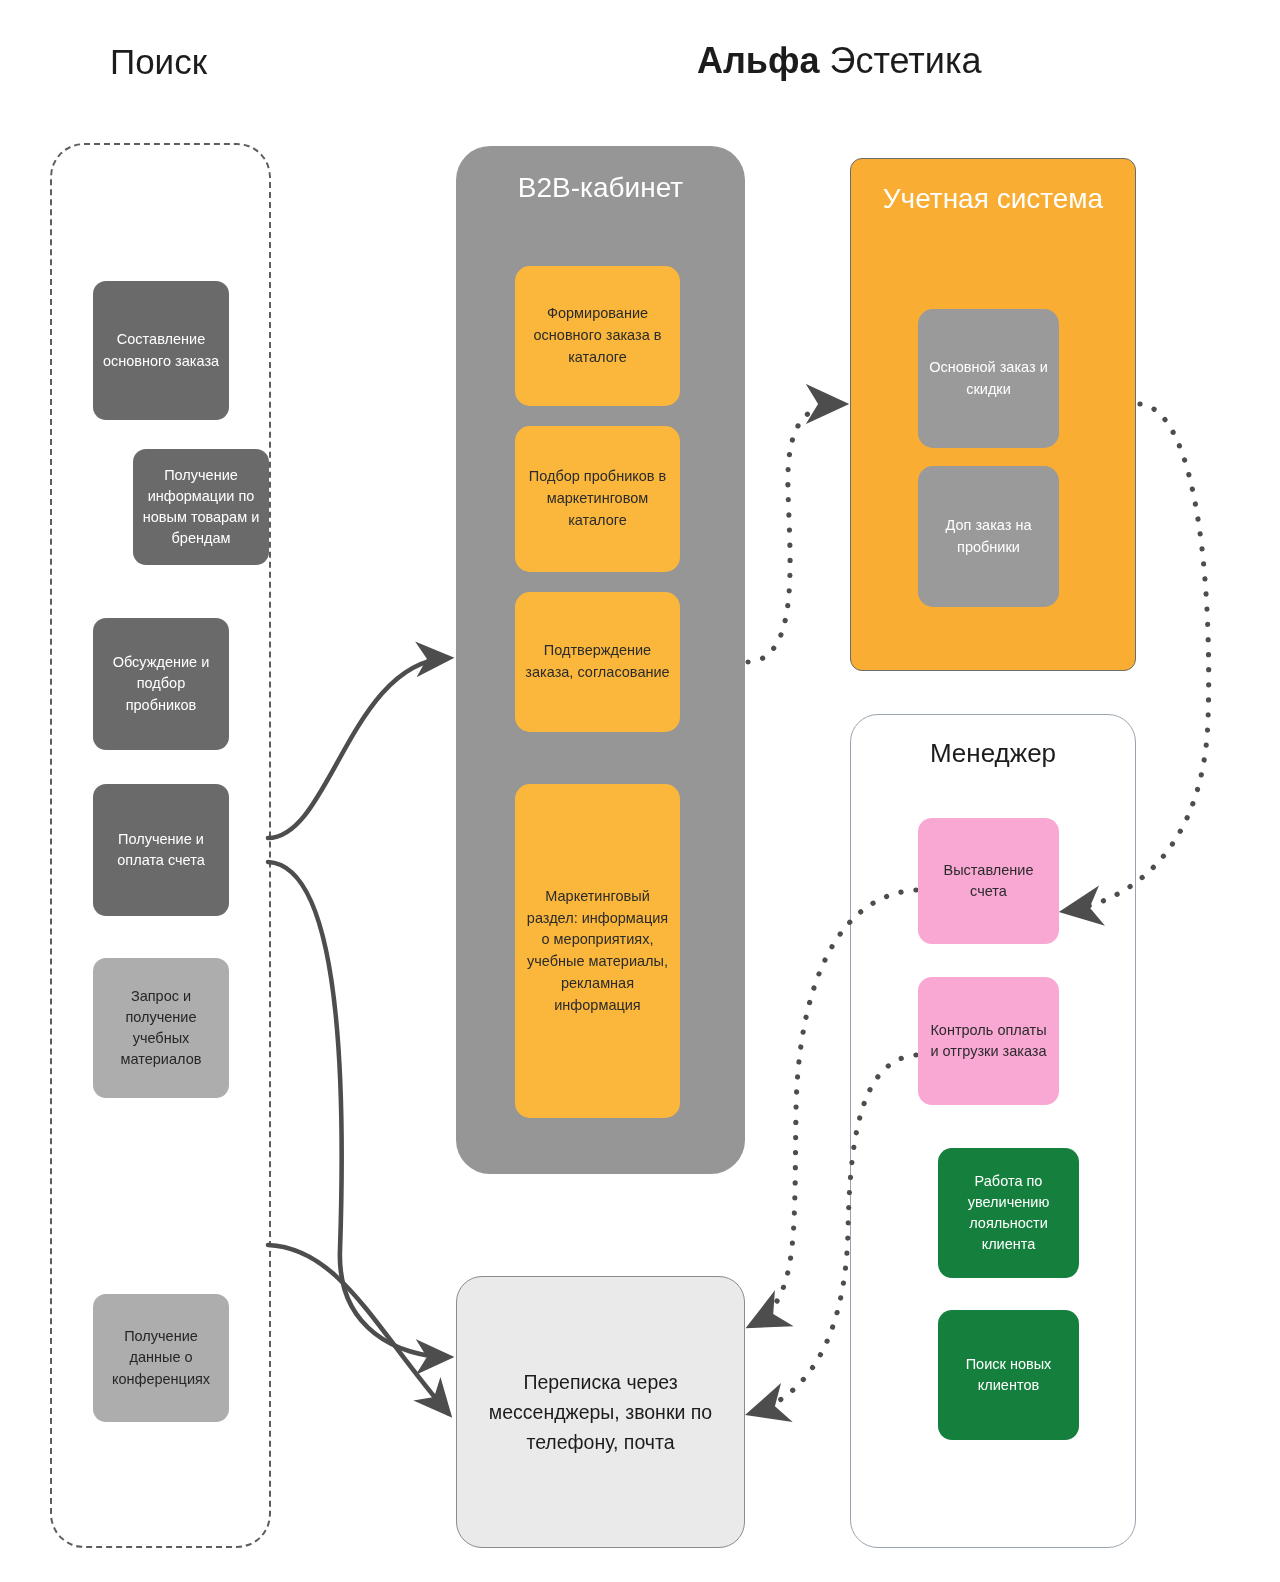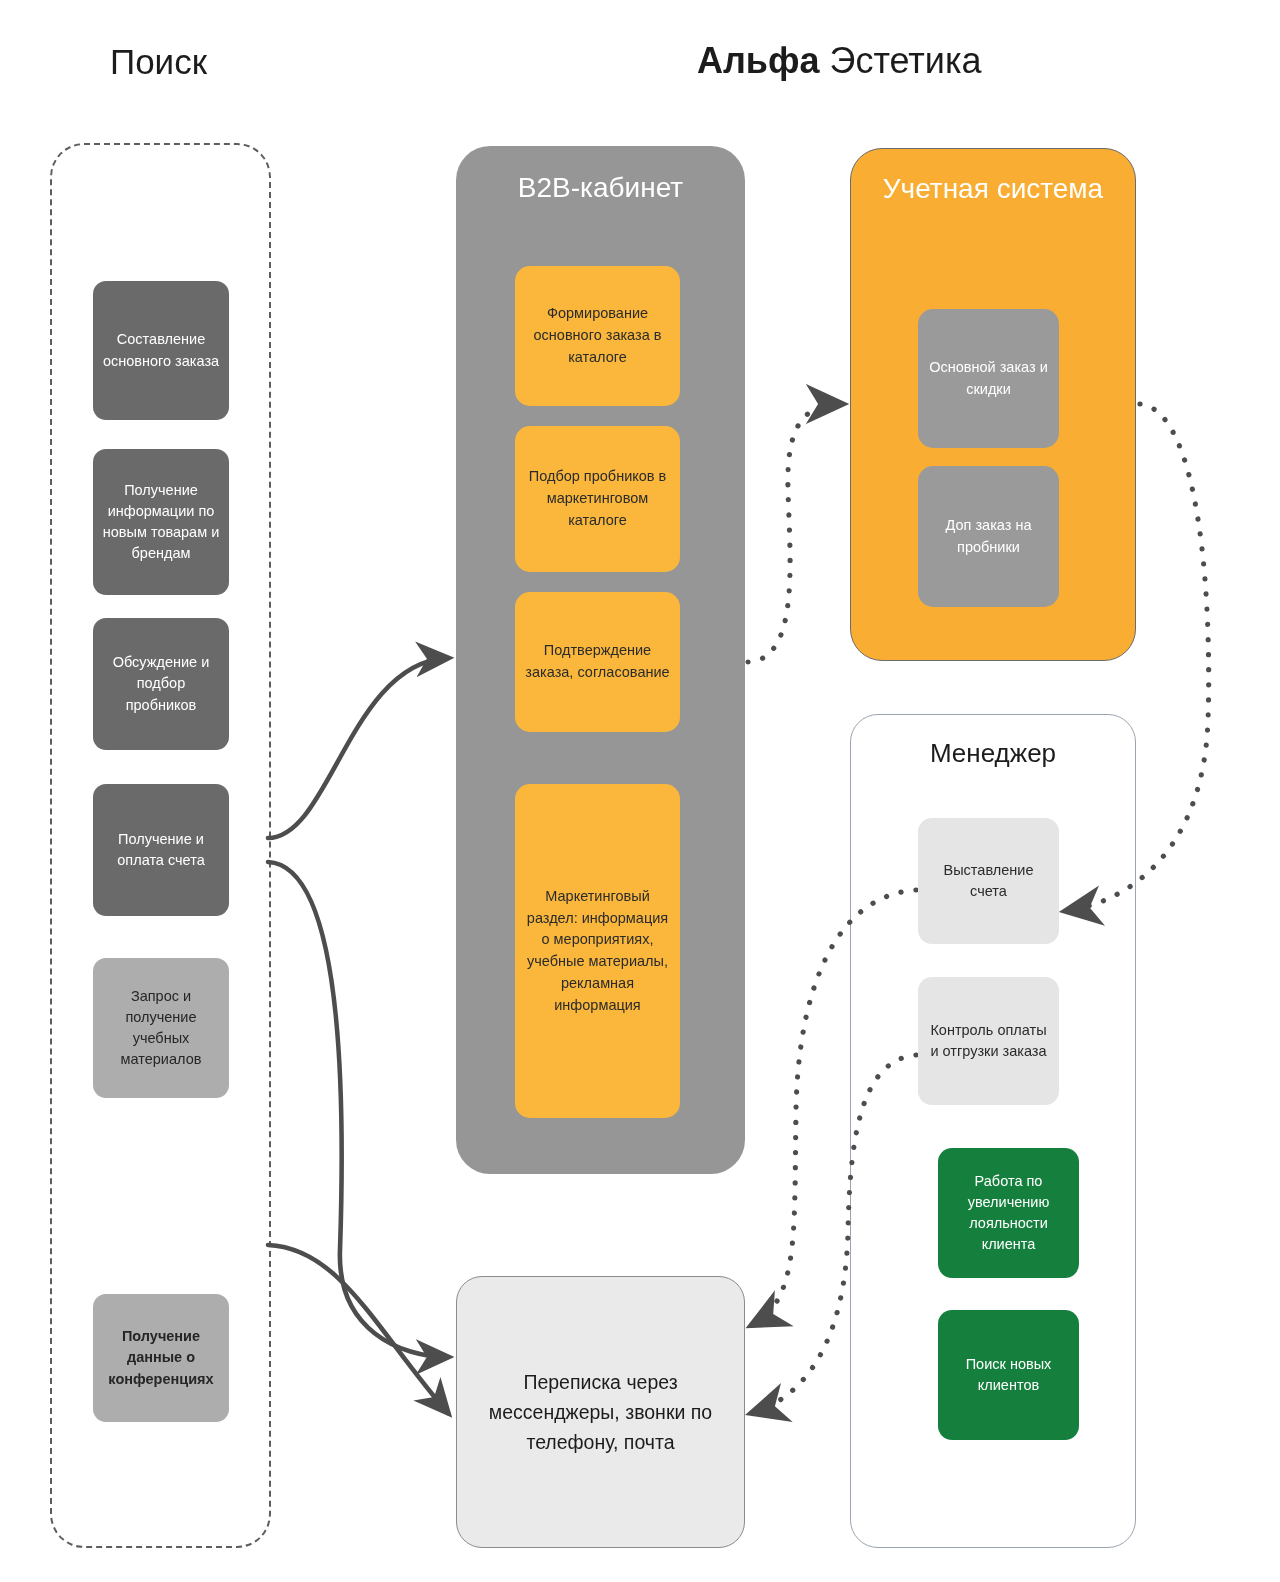--- a/index.html
+++ b/index.html
@@ -34,40 +34,40 @@
   #b2b-panel{position:absolute;left:456px;top:146px;width:289px;height:1028px;
              background:#969696;border-radius:34px;z-index:3;}
   #b2b-panel .panel-title{position:absolute;left:0;right:0;top:26px;text-align:center;
              color:#ffffff;font-size:28px;font-weight:400;}
   .obox{position:absolute;left:515px;width:165px;border-radius:15px;
         background:#fab73b;color:#2b2b2b;display:flex;align-items:center;
         justify-content:center;text-align:center;font-size:14.5px;line-height:1.5;
         padding:0 8px;box-sizing:border-box;z-index:6;}
 
   
-  #acct-panel{position:absolute;left:850px;top:148px;width:286px;height:513px;
-              background:#f9ad33;border:1.5px solid #6b6b6b;border-radius:32px;
+  #acct-panel{position:absolute;left:850px;top:158px;width:286px;height:513px;
+              background:#f9ad33;border:1.5px solid #6b6b6b;border-radius:12px;
               box-sizing:border-box;z-index:3;}
   #acct-panel .panel-title{position:absolute;left:0;right:0;top:22px;text-align:center;
               color:#ffffff;font-size:28px;font-weight:400;line-height:1.3;}
   .gbox{position:absolute;left:918px;width:141px;border-radius:15px;
         background:#9a9a9a;color:#ffffff;display:flex;align-items:center;
         justify-content:center;text-align:center;font-size:14.5px;line-height:1.45;
         padding:12px 8px;box-sizing:border-box;z-index:6;}
 
   
   #mgr-panel{position:absolute;left:850px;top:714px;width:286px;height:834px;
              background:#ffffff;border:1.2px solid #9aa4ae;border-radius:28px;
              box-sizing:border-box;z-index:3;}
   #mgr-panel .panel-title{position:absolute;left:0;right:0;top:23px;text-align:center;
              color:#1c1c1c;font-size:26px;font-weight:400;}
   .pbox{position:absolute;left:918px;width:141px;border-radius:14px;
         display:flex;align-items:center;justify-content:center;text-align:center;
         font-size:14.5px;line-height:1.45;padding:0 7px;box-sizing:border-box;z-index:6;}
-  .pbox.pink{background:#e5e5e5;color:#2b2b2b;}
+  .pbox.pink{background:#f9a8d4;color:#2b2b2b;}
   .pbox.red{background:#15803d;color:#ffffff;margin-left:20px;}
 
   
   #msg-box{position:absolute;left:456px;top:1276px;width:289px;height:272px;
            background:#eaeaea;border:1.2px solid #8b8b8b;border-radius:26px;
            box-sizing:border-box;display:flex;align-items:center;justify-content:center;
            text-align:center;font-size:19.5px;line-height:1.55;color:#1c1c1c;
            padding:0 16px;z-index:4;}
 </style>
 </head>
@@ -99,25 +99,25 @@
     <path d="M1140,404 C1200,410 1212,600 1208,720 C1204,840 1140,900 1066,911" fill="none" stroke="#4d4d4d" stroke-width="5.2" stroke-linecap="round" stroke-dasharray="0.1 15" marker-end="url(#ah)"></path>
 
     <path d="M916,890 C830,896 798,1000 796,1110 C794,1230 800,1300 752,1325" fill="none" stroke="#4d4d4d" stroke-width="5.2" stroke-linecap="round" stroke-dasharray="0.1 15" marker-end="url(#ah)"></path>
 
     <path d="M916,1055 C860,1060 850,1140 848,1230 C846,1330 812,1395 752,1413" fill="none" stroke="#4d4d4d" stroke-width="5.2" stroke-linecap="round" stroke-dasharray="0.1 15" marker-end="url(#ah)"></path>
   </svg>
 
   <div id="client-lane"></div>
 
   <div class="cbox dark" style="top:281px;height:139px;">Составление основного заказа</div>
-  <div class="cbox dark" style="top:449px;height:146px;">Получение информации по новым товарам и брендам</div>
+  <div class="cbox dark" style="top:449px;height:116px;margin-left:40px;">Получение информации по новым товарам и брендам</div>
   <div class="cbox dark" style="top:618px;height:132px;">Обсуждение и подбор пробников</div>
   <div class="cbox dark" style="top:784px;height:132px;">Получение и оплата счета</div>
   <div class="cbox light" style="top:958px;height:140px;">Запрос и получение учебных материалов</div>
-  <div class="cbox light" style="top:1294px;height:128px;font-weight:bold;">Получение данные о конференциях</div>
+  <div class="cbox light" style="top:1294px;height:128px;">Получение данные о конференциях</div>
 
   <div id="b2b-panel">
     <div class="panel-title">B2B-кабинет</div>
   </div>
   <div class="obox" style="top:266px;height:140px;">Формирование основного заказа в каталоге</div>
   <div class="obox" style="top:426px;height:146px;">Подбор пробников в маркетинговом каталоге</div>
   <div class="obox" style="top:592px;height:140px;">Подтверждение заказа, согласование</div>
   <div class="obox" style="top:784px;height:334px;">Маркетинговый раздел: информация о мероприятиях, учебные материалы, рекламная информация</div>
 
   <div id="acct-panel">

